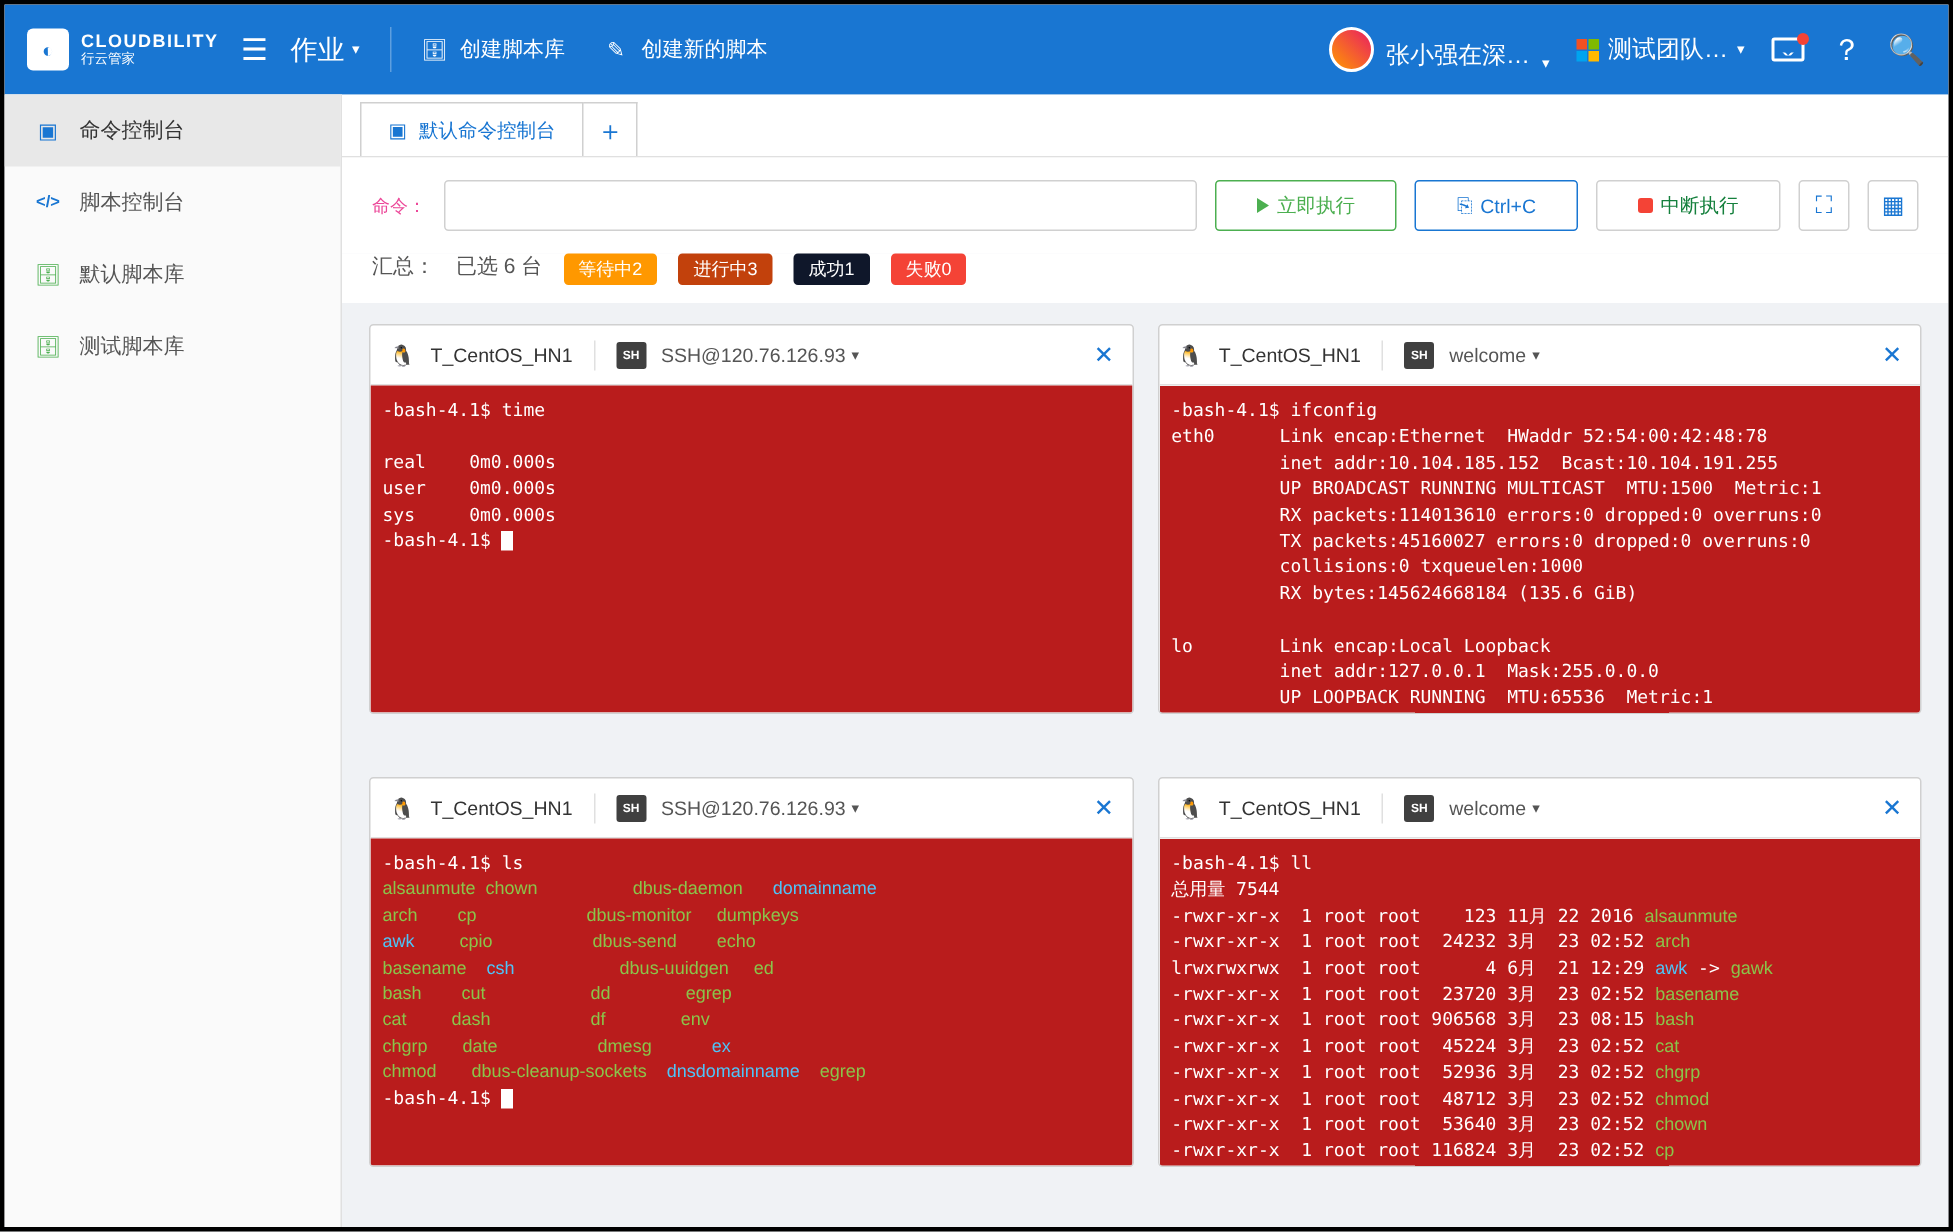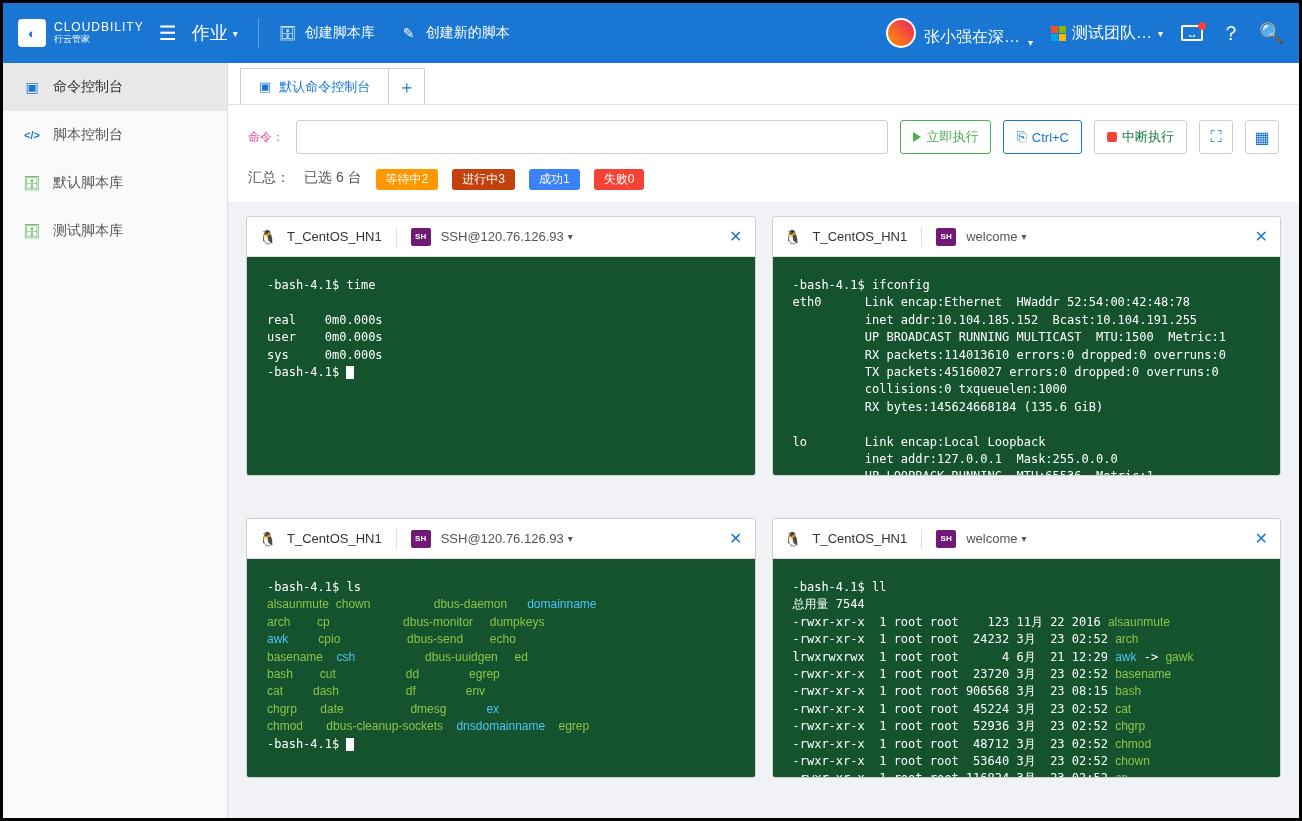--- a/index.html
+++ b/index.html
@@ -1,21 +1,21 @@
 <!DOCTYPE html>
 <html><head>
 <meta charset="utf-8">
 <style>
 *{box-sizing:border-box;margin:0;padding:0;font-family:"Microsoft YaHei",Arial,sans-serif}
 body{background:#f0f2f5;width:1302px;height:821px;overflow:hidden;border:3px solid #000}
 .header{height:60px;background:#1976d2;display:flex;align-items:center;padding:0 15px;color:#fff}
 .logo{display:flex;align-items:center;gap:8px;font-size:13px}
 .logo-icon{width:28px;height:28px;background:#fff;border-radius:4px;display:flex;align-items:center;justify-content:center;color:#1976d2;font-weight:bold}
 .logo-text{display:flex;flex-direction:column;line-height:1.1}
-.logo-text .en{font-size:12px;font-weight:normal;letter-spacing:1px}
+.logo-text .en{font-size:12px;font-weight:bold;letter-spacing:1px}
 .logo-text .cn{font-size:9px}
 .menu-icon{margin-left:15px;cursor:pointer;font-size:20px}
 .job-dropdown{margin-left:15px;font-size:18px;display:flex;align-items:center;gap:5px;cursor:pointer}
 .divider{width:1px;height:30px;background:rgba(255,255,255,.3);margin:0 20px}
 .header-btn{display:flex;align-items:center;gap:8px;cursor:pointer;font-size:14px;margin-right:25px}
 .header-btn .ico{width:18px;height:18px;display:inline-flex;align-items:center;justify-content:center}
 .header-right{margin-left:auto;display:flex;align-items:center;gap:18px}
 .avatar{width:30px;height:30px;border-radius:50%;background:linear-gradient(45deg,#ff9800,#e91e63);border:2px solid #fff}
 .user-drop{display:flex;align-items:flex-end;gap:8px;cursor:pointer}
 .team-drop{display:flex;align-items:center;gap:6px;cursor:pointer}
@@ -30,42 +30,42 @@
 .side-item{height:48px;display:flex;align-items:center;padding:0 20px;gap:12px;cursor:pointer;font-size:14px;color:#555}
 .side-item.active{background:#e8e8e8;color:#333}
 .side-item .ico{width:18px;height:18px;display:flex;align-items:center;justify-content:center}
 .content{flex:1;display:flex;flex-direction:column;overflow:hidden}
 .tabs{height:42px;display:flex;align-items:flex-end;padding:0 12px;background:#fff;border-bottom:1px solid #e0e0e0}
 .tab{height:36px;border:1px solid #d0d0d0;border-bottom:none;padding:0 18px;display:flex;align-items:center;gap:8px;font-size:13px;cursor:pointer;background:#fff;color:#1976d2}
 .tab-add{width:36px;height:36px;border:1px solid #d0d0d0;border-left:none;border-bottom:none;display:flex;align-items:center;justify-content:center;cursor:pointer;color:#1976d2;font-size:18px}
 .cmd-bar{padding:15px 20px;background:#fff;display:flex;align-items:center;gap:12px}
 .cmd-label{font-size:12px;color:#ec4899}
 .cmd-input{flex:1;height:34px;border:1px solid #d0d0d0;border-radius:3px;padding:0 10px;outline:none}
-.btn{height:34px;padding:0 12px;border:1px solid #d0d0d0;border-radius:3px;background:#fff;display:flex;align-items:center;gap:5px;cursor:pointer;font-size:13px}
+.btn{height:34px;padding:0 27px;border:1px solid #d0d0d0;border-radius:3px;background:#fff;display:flex;align-items:center;gap:5px;cursor:pointer;font-size:13px}
 .btn.green{color:#4caf50;border-color:#4caf50}
 .btn.blue{color:#1976d2;border-color:#1976d2}
 .btn.red{color:#15803d}
 .btn.red .dot{width:10px;height:10px;background:#f44336;border-radius:2px}
 .btn .play{width:0;height:0;border-left:8px solid #4caf50;border-top:5px solid transparent;border-bottom:5px solid transparent}
 .icon-btn{width:34px;height:34px;border:1px solid #d0d0d0;border-radius:3px;display:flex;align-items:center;justify-content:center;cursor:pointer;color:#1976d2}
 .summary{padding:0 20px 12px;background:#fff;display:flex;align-items:flex-start;gap:14px;font-size:14px;color:#555}
 .badge{padding:2px 10px;border-radius:3px;color:#fff;font-size:12px}
-.badge.wait{background:#ff9800}.badge.prog{background:#c2410c}.badge.succ{background:#3b82f6}.badge.fail{background:#f44336}
+.badge.wait{background:#ff9800}.badge.prog{background:#c2410c}.badge.succ{background:#0f172a}.badge.fail{background:#f44336}
 .grid{flex:1;overflow:auto;padding:14px 18px;display:grid;grid-template-columns:1fr 1fr;gap:16px;background:#f0f2f5}
 .term-card{border:1px solid #d0d0d0;border-radius:3px;background:#fff;display:flex;flex-direction:column;overflow:hidden;height:260px}
 .term-head{height:40px;display:flex;align-items:center;padding:0 12px;gap:10px;border-bottom:1px solid #e0e0e0}
 .linux-ico{width:18px;height:18px;display:inline-flex;align-items:center;justify-content:center;font-size:14px}
 .term-name{font-size:13px;color:#333}
 .sep{width:1px;height:20px;background:#e0e0e0;margin:0 4px}
-.ssh-ico{width:20px;height:18px;background:#701a75;border-radius:2px;display:flex;align-items:center;justify-content:center;color:#fff;font-size:8px;font-weight:bold}
+.ssh-ico{width:20px;height:18px;background:#404040;border-radius:2px;display:flex;align-items:center;justify-content:center;color:#fff;font-size:8px;font-weight:bold}
 .conn-label{font-size:13px;color:#555;display:flex;align-items:center;gap:4px}
 .term-head .spacer{flex:1}
 .status{padding:2px 10px;border-radius:3px;color:#fff;font-size:12px}
 .close-x{cursor:pointer;color:#1976d2;font-size:16px;margin-left:8px}
-.term-body{flex:1;background:#14532d;color:#fff;font-family:Consolas,monospace;font-size:12px;padding:20px;overflow:auto;line-height:1.45;white-space:pre}
+.term-body{flex:1;background:#b91c1c;color:#fff;font-family:Consolas,monospace;font-size:12px;padding:8px;overflow:auto;line-height:1.45;white-space:pre}
 .g{color:#8bc34a}.c{color:#4fc3f7}
 .cursor{display:inline-block;width:8px;height:13px;background:#fff;vertical-align:middle}
 .chev{font-size:10px}
 </style>
 </head>
 <body>
 
 <div class="header">
   <div class="logo">
     <div class="logo-icon">◐</div>

